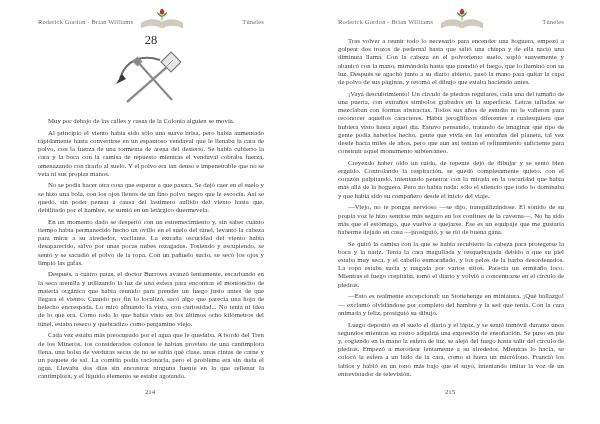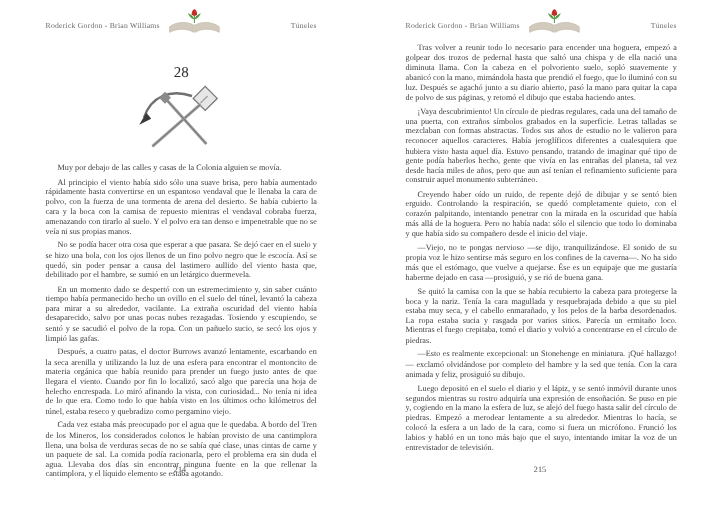--- a/index.html
+++ b/index.html
@@ -3,21 +3,21 @@
 <meta charset="utf-8">
 <style>
   html,body{margin:0;padding:0;background:#ffffff;}
   body{width:600px;height:424px;overflow:hidden;font-family:"Liberation Serif","DejaVu Serif",serif;}
   .spread{display:flex;width:600px;height:424px;background:#ffffff;}
   .page{position:relative;width:300px;height:424px;box-sizing:border-box;padding:9px 36px 0 38px;background:#ffffff;}
   .page-header{display:flex;align-items:center;justify-content:space-between;height:24px;}
   .hdr-authors{flex:1;font-size:6.4px;color:#6b6b6b;letter-spacing:.2px;white-space:nowrap;}
   .hdr-title{flex:1;font-size:6.4px;color:#6b6b6b;letter-spacing:.2px;text-align:right;white-space:nowrap;}
   .hdr-logo{flex:0 0 auto;margin:0 6px;display:block;}
-  .chapter-num{text-align:center;font-size:12.5px;color:#2d2d2d;margin-top:20px;line-height:14px;}
+  .chapter-num{text-align:center;font-size:12.5px;color:#2d2d2d;margin-top:0;line-height:14px;}
   .chapter-art{display:block;margin:3px auto 0;}
   .body-text{margin-top:13px;}
   .body-text.tight{margin-top:4px;}
   p.para{font-size:6.8px;line-height:8.2px;color:#3b3b3b;text-align:justify;text-indent:10px;margin:3.5px 0 0;}
   p.para:first-child{margin-top:0;}
   .page-num{position:absolute;left:0;right:0;bottom:29px;text-align:center;font-size:6.8px;color:#4a4a4a;}
 </style>
 </head>
 <body>
 

